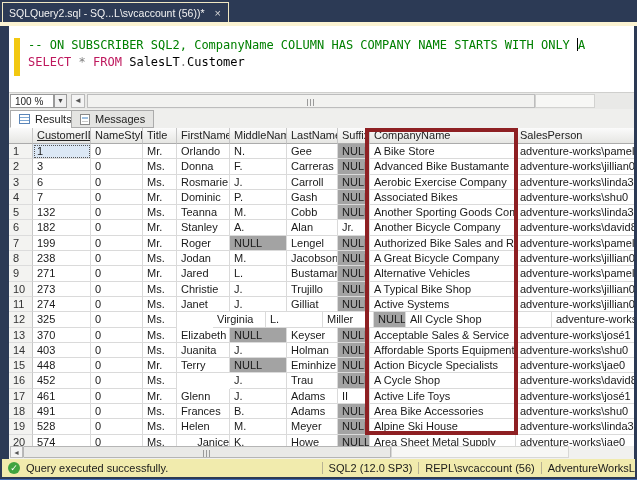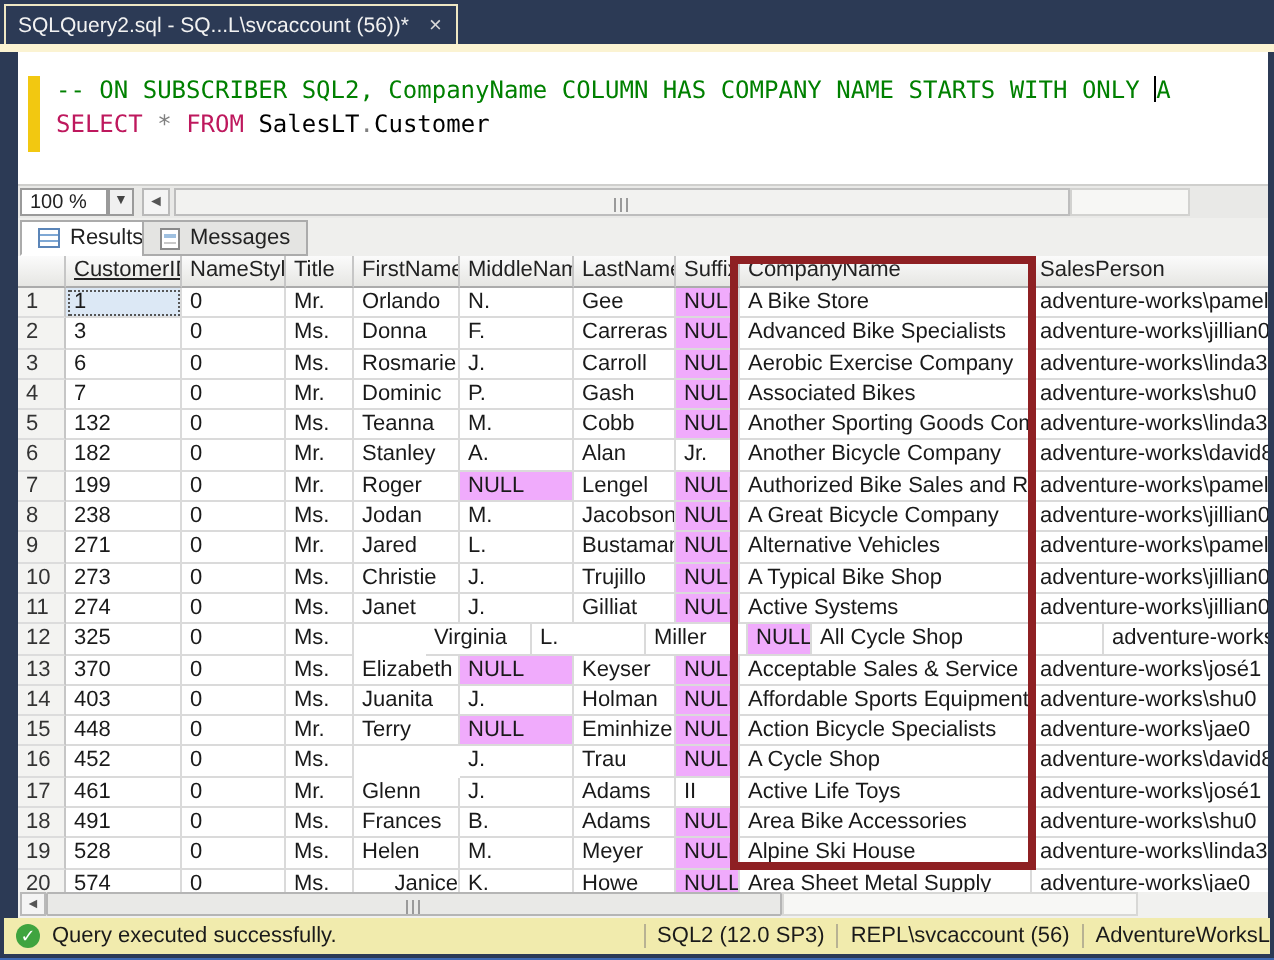--- a/index.html
+++ b/index.html
@@ -73,21 +73,21 @@
            border-right:1px solid #c6c6c6;border-bottom:1px solid #ababab;
            padding:1px 0 0 4px;white-space:nowrap;overflow:hidden;color:#222;}
   .g-hcell.sorted{text-decoration:underline;}
   .g-corner{flex:none;box-sizing:border-box;background:linear-gradient(#fbfbfb,#e6e6e3);
             border-right:1px solid #c6c6c6;border-bottom:1px solid #ababab;}
   .g-row{display:flex;height:15.3px;}
   .g-num{flex:none;box-sizing:border-box;background:#f3f3f1;border-right:1px solid #c6c6c6;
          border-bottom:1px solid #dcdcdc;padding:1px 0 0 4px;color:#333;}
   .g-cell{flex:none;box-sizing:border-box;background:#fff;border-right:1px solid #dadada;
           border-bottom:1px solid #dadada;padding:1px 0 0 4px;white-space:nowrap;overflow:hidden;}
-  .g-cell.null{background:#f0abfc;}
+  .g-cell.null{background:#a3a3a3;}
   .g-cell.focused{background:#dce8f5;outline:1px dotted #555;outline-offset:-2px;}
 
   
   .anno-box{position:absolute;left:365px;top:128px;width:153px;height:307px;
             border:4px solid #8e2023;box-sizing:border-box;pointer-events:none;z-index:6;}
 
   
   .grid-scroll{position:absolute;left:9px;top:446px;width:625px;height:13px;background:#f1f1ef;}
   .gs-left-btn{position:absolute;left:1px;top:0px;width:13px;height:12px;background:#f4f4f4;
                border:1px solid #b9b9b9;box-sizing:border-box;color:#555;font-size:7px;
@@ -180,21 +180,21 @@
         </div>
         <div class="g-row">
           <div class="g-num" style="width: 24px;">2</div>
           <div class="g-cell" style="width: 58px;">3</div>
           <div class="g-cell" style="width: 52px;">0</div>
           <div class="g-cell" style="width: 34px;">Ms.</div>
           <div class="g-cell" style="width: 53px;">Donna</div>
           <div class="g-cell" style="width: 57px;">F.</div>
           <div class="g-cell" style="width: 51px;">Carreras</div>
           <div class="g-cell null" style="width: 32px;">NULL</div>
-          <div class="g-cell" style="width: 146px;">Advanced Bike Specialists</div>
+          <div class="g-cell" style="width: 146px;">Advanced Bike Bustamante</div>
           <div class="g-cell" style="width: 150px;">adventure-works\jillian0</div>
         </div>
         <div class="g-row">
           <div class="g-num" style="width: 24px;">3</div>
           <div class="g-cell" style="width: 58px;">6</div>
           <div class="g-cell" style="width: 52px;">0</div>
           <div class="g-cell" style="width: 34px;">Ms.</div>
           <div class="g-cell" style="width: 53px;">Rosmarie</div>
           <div class="g-cell" style="width: 57px;">J.</div>
           <div class="g-cell" style="width: 51px;">Carroll</div>

